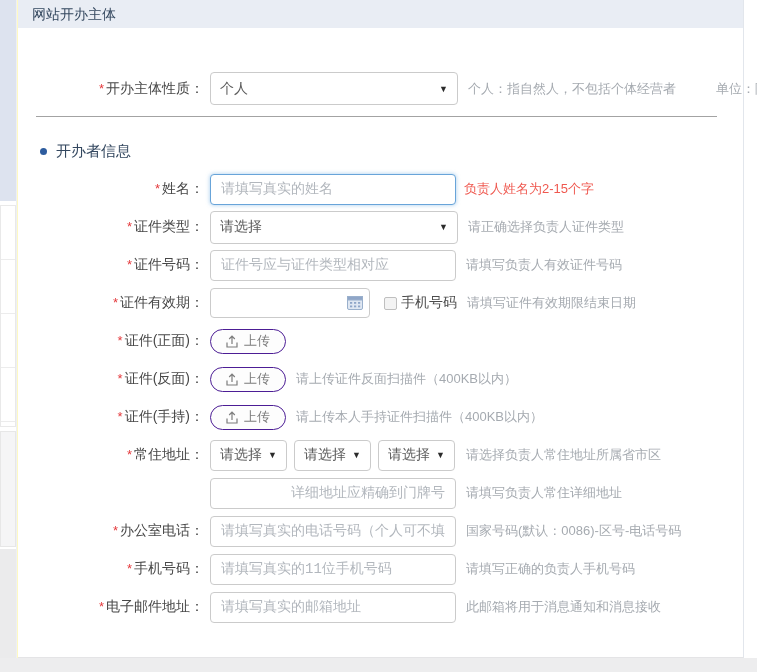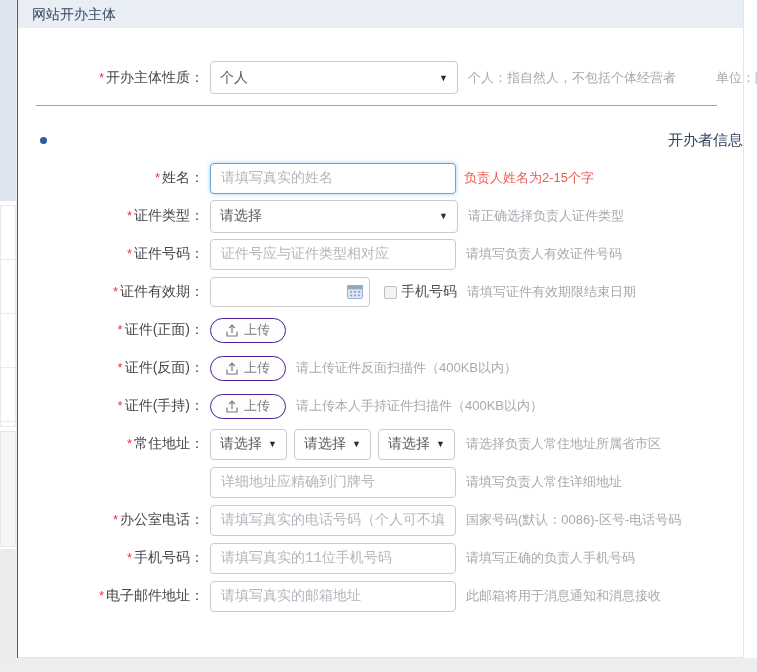--- a/index.html
+++ b/index.html
@@ -1,31 +1,31 @@
 <!DOCTYPE html>
 <html><head>
 <meta charset="utf-8">
 <style>
   * { margin:0; padding:0; box-sizing:border-box; }
   html,body { width:757px; height:672px; overflow:hidden; background:#fff;
     font-family:"Liberation Sans","DejaVu Sans",sans-serif; }
-  .page { position:relative; width:677px; height:672px; background:#15803d; }
+  .page { position:relative; width:677px; height:672px; background:#fef9c3; }
 
   
   .left-strip { position:absolute; left:0; top:0; width:17px; height:672px; background:#fff; border-right:1px solid #eef0f4; }
   .strip-top { position:absolute; left:0; top:0; width:16px; height:201px; background:#dde3ef; }
   .strip-boxes { position:absolute; left:0; top:205px; width:16px; height:222px; background:#fff; border:1px solid #e9e9e9; }
   .strip-sep { height:54px; border-bottom:1px solid #ececec; }
   .strip-mid { position:absolute; left:0; top:431px; width:16px; height:116px; background:#f5f5f6; border:1px solid #e7e7e7; }
   .strip-bot { position:absolute; left:0; top:549px; width:16px; height:123px; background:#ebebec; }
 
   
   .panel { position:absolute; left:18px; top:0; width:726px; height:658px; background:#fff; border-right:1px solid #e2e6ec; border-bottom:1px solid #e4e4e6; }
   .panel-header { height:28px; background:#e9edf4; color:#33475e; font-size:14px; line-height:28px; padding-left:14px; }
-  .panel-body { padding-top:33px; }
+  .panel-body { padding-top:44px; }
 
   .form-row { display:flex; align-items:center; height:32px; margin-bottom:6px; }
   .flabel { width:188px; flex:0 0 188px; text-align:right; font-size:14px; color:#474747; padding-right:2px; white-space:nowrap; }
   .req { color:#e4393c; margin-right:2px; font-size:13px; }
   .fctrl { display:flex; align-items:center; margin-left:4px; }
 
   .hint { font-size:13px; color:#a5aab0; margin-left:10px; white-space:nowrap; }
   .hint-red { font-size:13px; color:#ef584f; margin-left:8px; white-space:nowrap; }
 
   .tinput { height:31px; border:1px solid #cbcbcb; border-radius:4px; padding:0 10px; font-size:14px; color:#333; outline:none; width:246px; background:#fff;
@@ -38,34 +38,34 @@
   .selectbox .arrow { font-size:9px; color:#2b2b2b; margin-left:6px; }
   .w248 { width:248px;gap:8px; }
   .wsm { width:77px; height:31px; margin-right:7px; }
 
   .nature-row { height:auto; align-items:flex-start; }
   .hint-col { display:flex; flex-direction:row; margin-left:10px;gap:40px; }
   .hint-col .h1 { line-height:33px; font-size:13px; color:#a5aab0; white-space:nowrap; }
   .hint-col .h2 { line-height:18px; margin-top:8px; font-size:13px; color:#a5aab0; white-space:nowrap; }
 
   .divider { border:none; border-top:1px solid #a3a3a3; margin:11px 26px 0 18px; }
-  .section-title { display:flex; align-items:center; margin:24px 0 12px 22px; height:20px;justify-content:space-between; }
+  .section-title { display:flex; align-items:center; margin:24px 0 12px 22px; height:20px; }
   .section-bullet { width:7px; height:7px; border-radius:50%; background:#2d5c9e; margin-right:9px; }
   .section-text { font-size:15px; color:#33475f; }
 
   .datewrap { position:relative; width:160px; }
   .dateinput { width:160px; height:30px; border:1px solid #cbcbcb; border-radius:4px; padding:0 28px 0 10px; font-size:14px; outline:none; }
   .cal-icon { position:absolute; right:7px; top:7px; cursor:pointer; }
   .checkbox { width:13px; height:13px; border:1px solid #bfbfbf; background:#f3f3f3; border-radius:2px; margin-left:14px; cursor:pointer; flex:0 0 13px; }
   .cb-label { font-size:14px; color:#4c4c4c; margin-left:4px; white-space:nowrap; }
 
   .upload-btn { display:inline-flex; align-items:center; height:25px; padding:0 15px; border:1px solid #4c1d95; border-radius:13px; background:#fdfdfd; color:#7d7d7d; font-size:13px; cursor:pointer; }
   .upload-btn svg { margin-right:6px; }
 
-  .addr-input { width:246px; }
+  .addr-input { width:246px;text-align:right; }
   .footer-strip { position:absolute; left:0; top:658px; width:757px; height:14px; background:#ededee; }
 </style>
 </head>
 <body>
 
 <div class="page">
 
   <div class="left-strip">
     <div class="strip-top"></div>
     <div class="strip-boxes">

